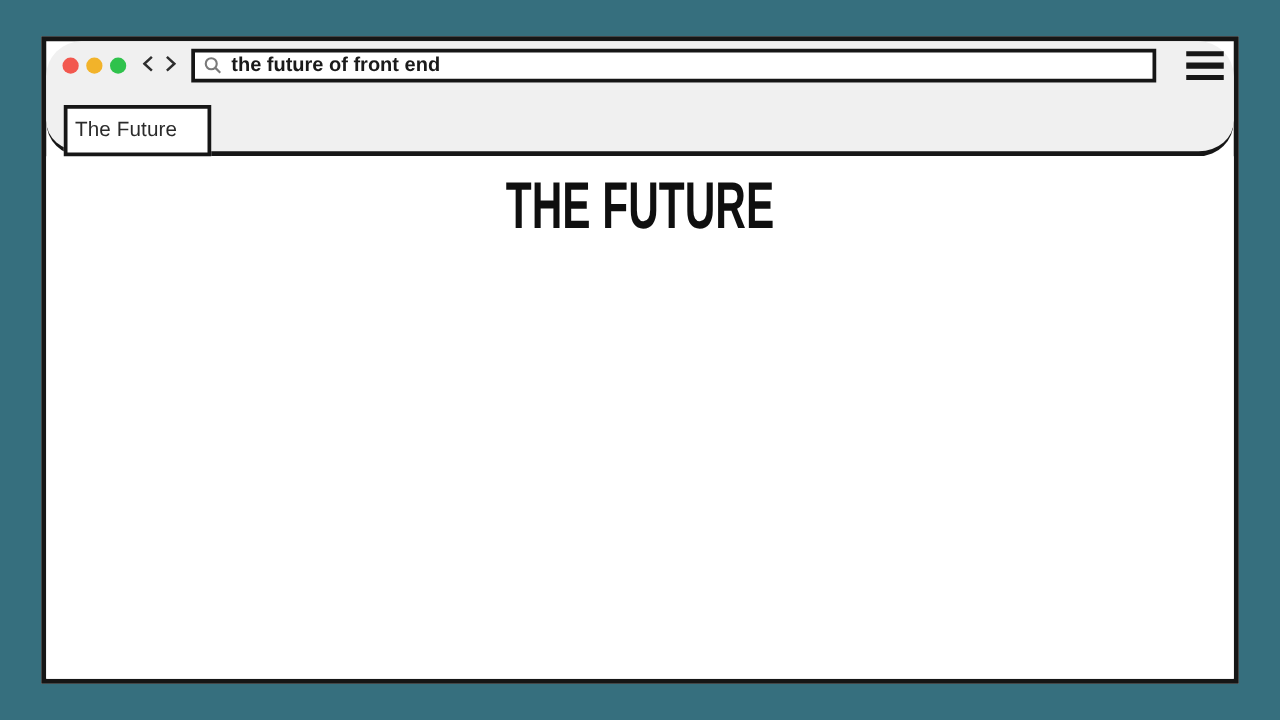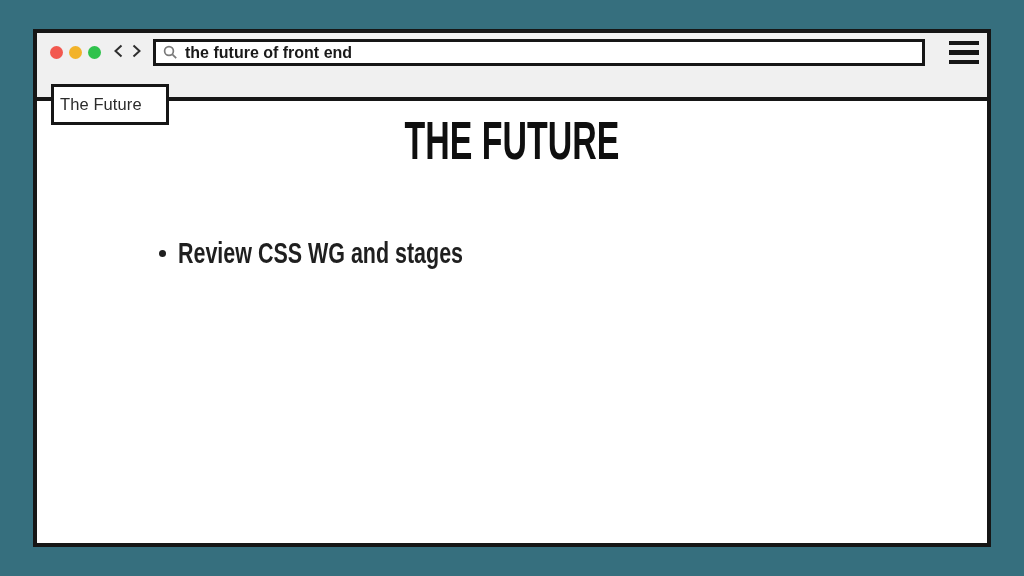--- a/index.html
+++ b/index.html
@@ -22,24 +22,25 @@
     width: 958px;
     height: 518px;
     box-sizing: border-box;
     background: var(--content-bg, #ffffff);
     border: 4px solid var(--window-border, #161616);
   }
 
   
   .chrome {
     position: relative;
-    height: 68px;
+    height: 92px;
     box-sizing: border-box;
     background: var(--chrome-bg, #f0f0f0);
     border-bottom: 4px solid var(--window-border, #161616);
+    border-radius: 28px;
   }
   .toolbar {
     position: absolute;
     left: 13px;
     right: 8px;
     top: 6px;
     height: 27px;
     display: flex;
     align-items: center;
   }
@@ -254,21 +255,17 @@
       <span class="tab-label">The Future</span>
     </div>
 
   </div>
 
   <div class="content">
 
     <h1 class="slide-title">THE FUTURE</h1>
 
     <ul class="bullets">
-      <li>
-        <span class="bullet-dot"></span>
-        <span class="bullet-text">Review CSS WG and stages</span>
-      </li>
     </ul>
 
   </div>
 
 </div>
 
 </body></html>

